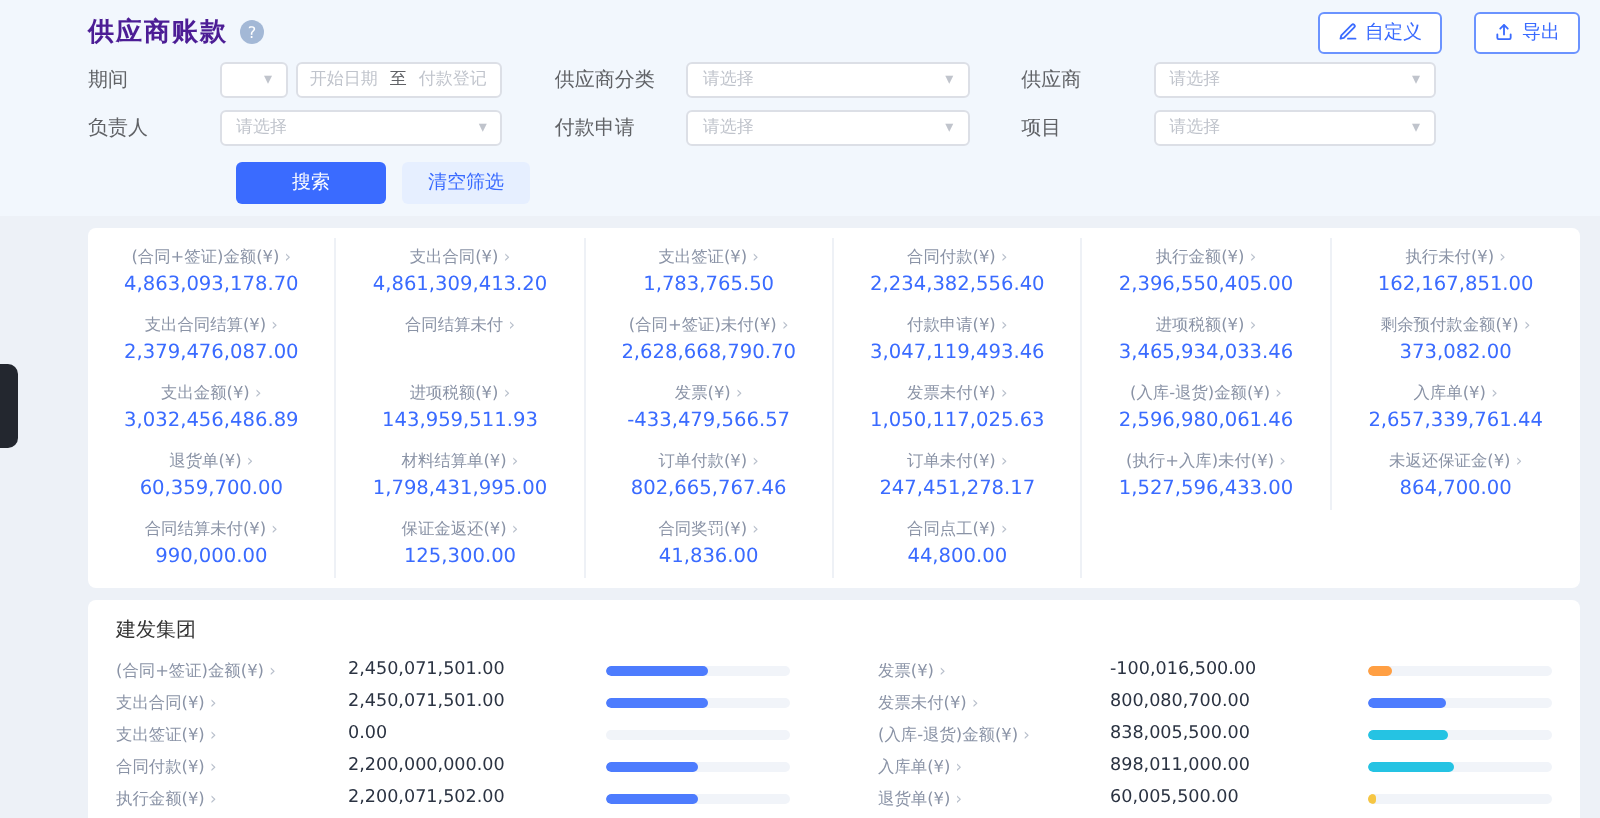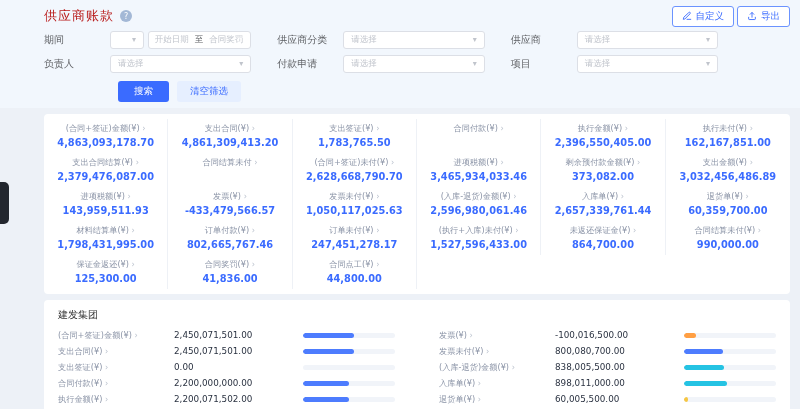--- a/index.html
+++ b/index.html
@@ -5,54 +5,54 @@
   *{box-sizing:border-box;margin:0;padding:0}
   html,body{width:800px;height:409px;overflow:hidden}
   body{
     background:#edf1f7;
     font-family:"DejaVu Sans","Liberation Sans",sans-serif;
     font-size:10px;color:#333;position:relative;
   }
   
   .topbar{background:#f2f7fd;padding:6px 10px 6px 44px}
   .title-row{display:flex;align-items:center;gap:6px;height:20px;margin-bottom:5px}
-  .page-title{font-size:13px;font-weight:normal;color:#b91c1c;letter-spacing:1px}
+  .page-title{font-size:13px;font-weight:bold;color:#4c1d95;letter-spacing:1px}
   .help{width:12px;height:12px;border-radius:50%;background:#a3b8d6;color:#fff;
         font-size:8px;display:flex;align-items:center;justify-content:center;cursor:pointer}
-  .top-actions{margin-left:auto;display:flex;gap:3px}
+  .top-actions{margin-left:auto;display:flex;gap:16px}
   .btn-outline{display:inline-flex;align-items:center;gap:4px;border:1px solid #6b93ff;
         color:#3a6bff;background:#fff;border-radius:3px;padding:3px 9px;font-size:9.5px;cursor:pointer;
         font-family:inherit}
   .btn-outline svg{display:block}
   
   .filter-row{display:flex;margin-bottom:6px;padding-right:46px}
   .field{display:flex;align-items:center;flex:1;min-width:0}
   .field>label{flex:none;width:66px;text-align:left;margin-right:0;color:#606266;font-size:10px}
   .control{display:flex;flex:1;margin-right:26px;min-width:0}
   .select,.daterange{height:18px;border:1px solid #dcdfe6;border-radius:3px;background:#fff;
         display:flex;align-items:center;padding:0 7px;flex:1;min-width:0;cursor:pointer}
   .select.mini{flex:0 0 34px;margin-right:4px}
   .ph{color:#c0c4cc;font-size:8.5px;white-space:nowrap}
   .sep{color:#606266;font-size:8.5px;padding:0 6px}
   .chev{margin-left:auto;color:#c0c4cc;font-size:8px;line-height:1}
   .daterange{justify-content:flex-end}
   .actions{margin-left:74px;display:flex;gap:8px;padding-top:2px}
-  .btn-primary{background:#3a6bff;color:#fff;border:none;border-radius:3px;padding:4px 16px;
+  .btn-primary{background:#3a6bff;color:#fff;border:none;border-radius:3px;padding:4px 28px;
         font-size:9.5px;cursor:pointer;font-family:inherit}
   .btn-ghost{background:#e6efff;color:#3a6bff;border:none;border-radius:3px;padding:4px 13px;
         font-size:9.5px;cursor:pointer;font-family:Liberation Sans, sans-serif}
   
   .card{background:#fff;border-radius:4px}
   .metrics-card{margin:6px 10px 6px 44px;padding:5px 0}
   .metrics-grid{display:grid;grid-template-columns:repeat(6,1fr)}
   .metrics-grid>div.metric-cell{text-align:center;padding:4px 4px;border-right:1px solid #eef1f6;cursor:pointer}
   .metrics-grid>div.metric-cell:nth-of-type(6n){border-right:none}
   .metric-label{color:#8a93a6;font-size:8.2px;white-space:nowrap;overflow:hidden;text-overflow:ellipsis}
   .metric-label::after{content:" ›";color:#b9c0cc}
-  .metric-value{color:#3a6bff;font-size:9.8px;font-weight:bold;margin-top:3px;white-space:nowrap;min-height:12px}
+  .metric-value{color:#3a6bff;font-size:9.8px;font-weight:normal;margin-top:3px;white-space:nowrap;min-height:12px}
   
   .group-card{margin:0 10px 0 44px;padding:8px 14px 0 14px;height:176px;overflow:hidden}
   .group-header{font-size:10px;font-weight:normal;color:#333;margin-bottom:5px;cursor:pointer}
   .group-cols{display:flex;gap:44px}
   .rows{flex:1;min-width:0}
   .g-row{display:flex;align-items:center;height:16px}
   .g-label{flex:0 0 116px;color:#8a93a6;font-size:8.2px;white-space:nowrap;overflow:hidden;cursor:pointer}
   .g-label::after{content:" ›";color:#b9c0cc}
   .g-value{flex:1;color:#2b3342;font-size:8.8px;white-space:nowrap;overflow:hidden}
   .g-track{flex:0 0 92px;height:5px;background:#f1f4f9;border-radius:3px;overflow:hidden}
@@ -97,21 +97,21 @@
     <div class="field">
       <label>期间</label>
       <div class="control">
         <div class="select mini">
           <span class="ph"></span>
           <span class="chev">▾</span>
         </div>
         <div class="daterange">
           <span class="ph">开始日期</span>
           <span class="sep">至</span>
-          <span class="ph">合同奖罚</span>
+          <span class="ph">付款登记</span>
         </div>
       </div>
     </div>
     <div class="field">
       <label>供应商分类</label>
       <div class="control">
         <div class="select">
           <span class="ph">请选择</span>
           <span class="chev">▾</span>
         </div>
@@ -177,20 +177,21 @@
         <div class="metric-value">4,861,309,413.20</div>
       </div>
 
       <div class="metric-cell">
         <div class="metric-label">支出签证(¥)</div>
         <div class="metric-value">1,783,765.50</div>
       </div>
 
       <div class="metric-cell">
         <div class="metric-label">合同付款(¥)</div>
+        <div class="metric-value">2,234,382,556.40</div>
       </div>
 
       <div class="metric-cell">
         <div class="metric-label">执行金额(¥)</div>
         <div class="metric-value">2,396,550,405.00</div>
       </div>
 
       <div class="metric-cell">
         <div class="metric-label">执行未付(¥)</div>
         <div class="metric-value">162,167,851.00</div>
@@ -204,20 +205,24 @@
       <div class="metric-cell">
         <div class="metric-label">合同结算未付</div>
         <div class="metric-value"></div>
       </div>
 
       <div class="metric-cell">
         <div class="metric-label">(合同+签证)未付(¥)</div>
         <div class="metric-value">2,628,668,790.70</div>
       </div>
 
+      <div class="metric-cell">
+        <div class="metric-label">付款申请(¥)</div>
+        <div class="metric-value">3,047,119,493.46</div>
+      </div>
 
       <div class="metric-cell">
         <div class="metric-label">进项税额(¥)</div>
         <div class="metric-value">3,465,934,033.46</div>
       </div>
 
       <div class="metric-cell">
         <div class="metric-label">剩余预付款金额(¥)</div>
         <div class="metric-value">373,082.00</div>
       </div>

